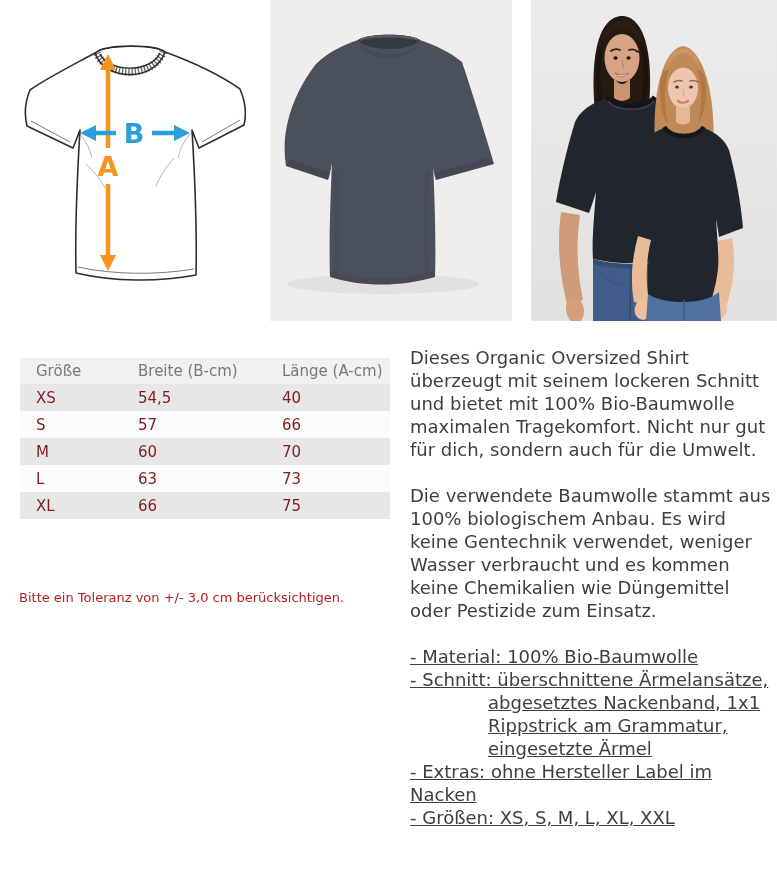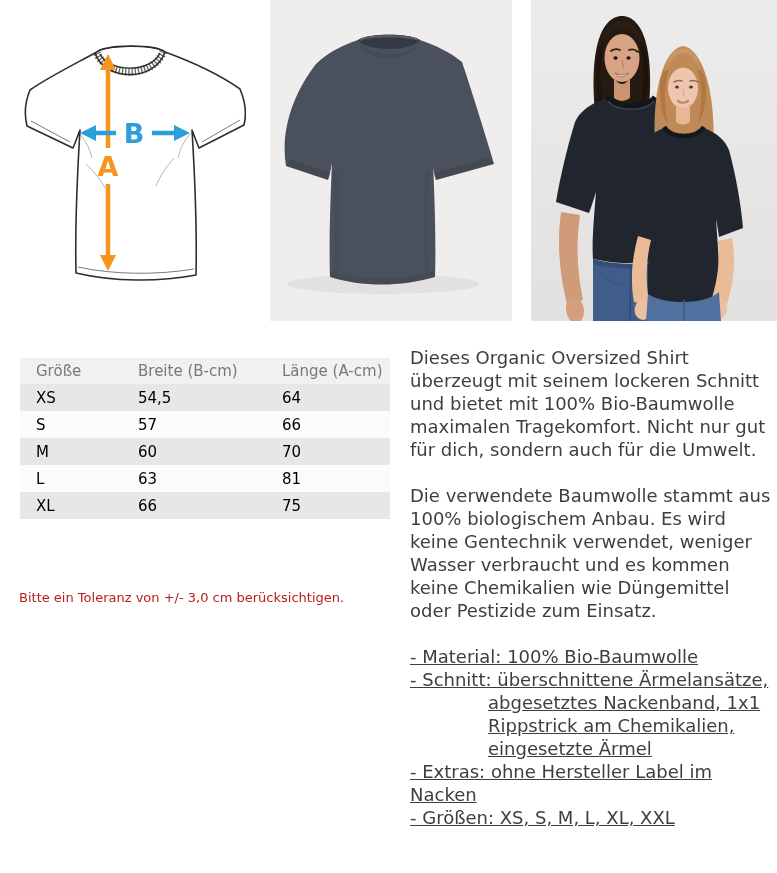--- a/index.html
+++ b/index.html
@@ -13,21 +13,21 @@
   .product-photo{position:absolute;left:270px;top:0;width:242px;height:321px;}
   .models-photo{position:absolute;left:531px;top:0;width:246px;height:321px;}
   svg{display:block;}
   svg text{font-family:"DejaVu Sans","Liberation Sans",sans-serif;font-weight:700;}
 
   .table-col{position:absolute;left:20px;top:358px;width:370px;}
   table{border-collapse:collapse;table-layout:fixed;width:370px;font-size:15px;}
   col.c1{width:102px;}col.c2{width:144px;}col.c3{width:124px;}
   thead tr{background:#f2f1f1;}
   th{font-weight:400;color:#787878;text-align:left;height:26px;padding:0 0 0 16px;}
-  td{color:#000000;height:27px;padding:0 0 0 16px;}
+  td{color:#7f1d1d;height:27px;padding:0 0 0 16px;}
   tbody tr.odd{background:#e8e7e7;}
   tbody tr.even{background:#fbfbfb;}
 
   .tolerance{position:absolute;left:19px;top:577px;font-size:13px;color:#b91c1c;white-space:nowrap;}
 
   .description{position:absolute;left:410px;top:346px;width:363px;font-size:18px;line-height:23px;color:#3e3e3e;}
   .description p.para{margin:0 0 23px 0;}
   .specs{margin-top:4px;}
   .spec-line{line-height:23px;text-decoration:underline;}
   .spec-line.indent{padding-left:78px;}
@@ -174,36 +174,36 @@
       <tr>
           <th>Größe</th>
           <th>Breite (B-cm)</th>
           <th>Länge (A-cm)</th>
         </tr>
     </thead>
     <tbody>
         <tr class="odd">
           <td>XS</td>
           <td>54,5</td>
-          <td>64</td>
+          <td>40</td>
         </tr>
         <tr class="even">
           <td>S</td>
           <td>57</td>
           <td>66</td>
         </tr>
         <tr class="odd">
           <td>M</td>
           <td>60</td>
           <td>70</td>
         </tr>
         <tr class="even">
           <td>L</td>
           <td>63</td>
-          <td>81</td>
+          <td>73</td>
         </tr>
         <tr class="odd">
           <td>XL</td>
           <td>66</td>
           <td>75</td>
         </tr>
       </tbody>
   </table>
 </section>
 
@@ -211,18 +211,18 @@
 
 <section class="description">
   <div>
       <p class="para">Dieses Organic Oversized Shirt überzeugt mit seinem lockeren Schnitt und bietet mit 100% Bio-Baumwolle maximalen Tragekomfort. Nicht nur gut für dich, sondern auch für die Umwelt.</p>
       <p class="para">Die verwendete Baumwolle stammt aus 100% biologischem Anbau. Es wird keine Gentechnik verwendet, weniger Wasser verbraucht und es kommen keine Chemikalien wie Düngemittel oder Pestizide zum Einsatz.</p>
     </div>
   <div class="specs">
       <div class="spec-line">- Material: 100% Bio-Baumwolle</div>
       <div class="spec-line">- Schnitt: überschnittene Ärmelansätze,</div>
       <div class="spec-line indent">abgesetztes Nackenband, 1x1</div>
-      <div class="spec-line indent">Rippstrick am Chemikalien,</div>
+      <div class="spec-line indent">Rippstrick am Grammatur,</div>
       <div class="spec-line indent">eingesetzte Ärmel</div>
       <div class="spec-line">- Extras: ohne Hersteller Label im Nacken</div>
       <div class="spec-line">- Größen: XS, S, M, L, XL, XXL</div>
     </div>
 </section>
 
 </body></html>

